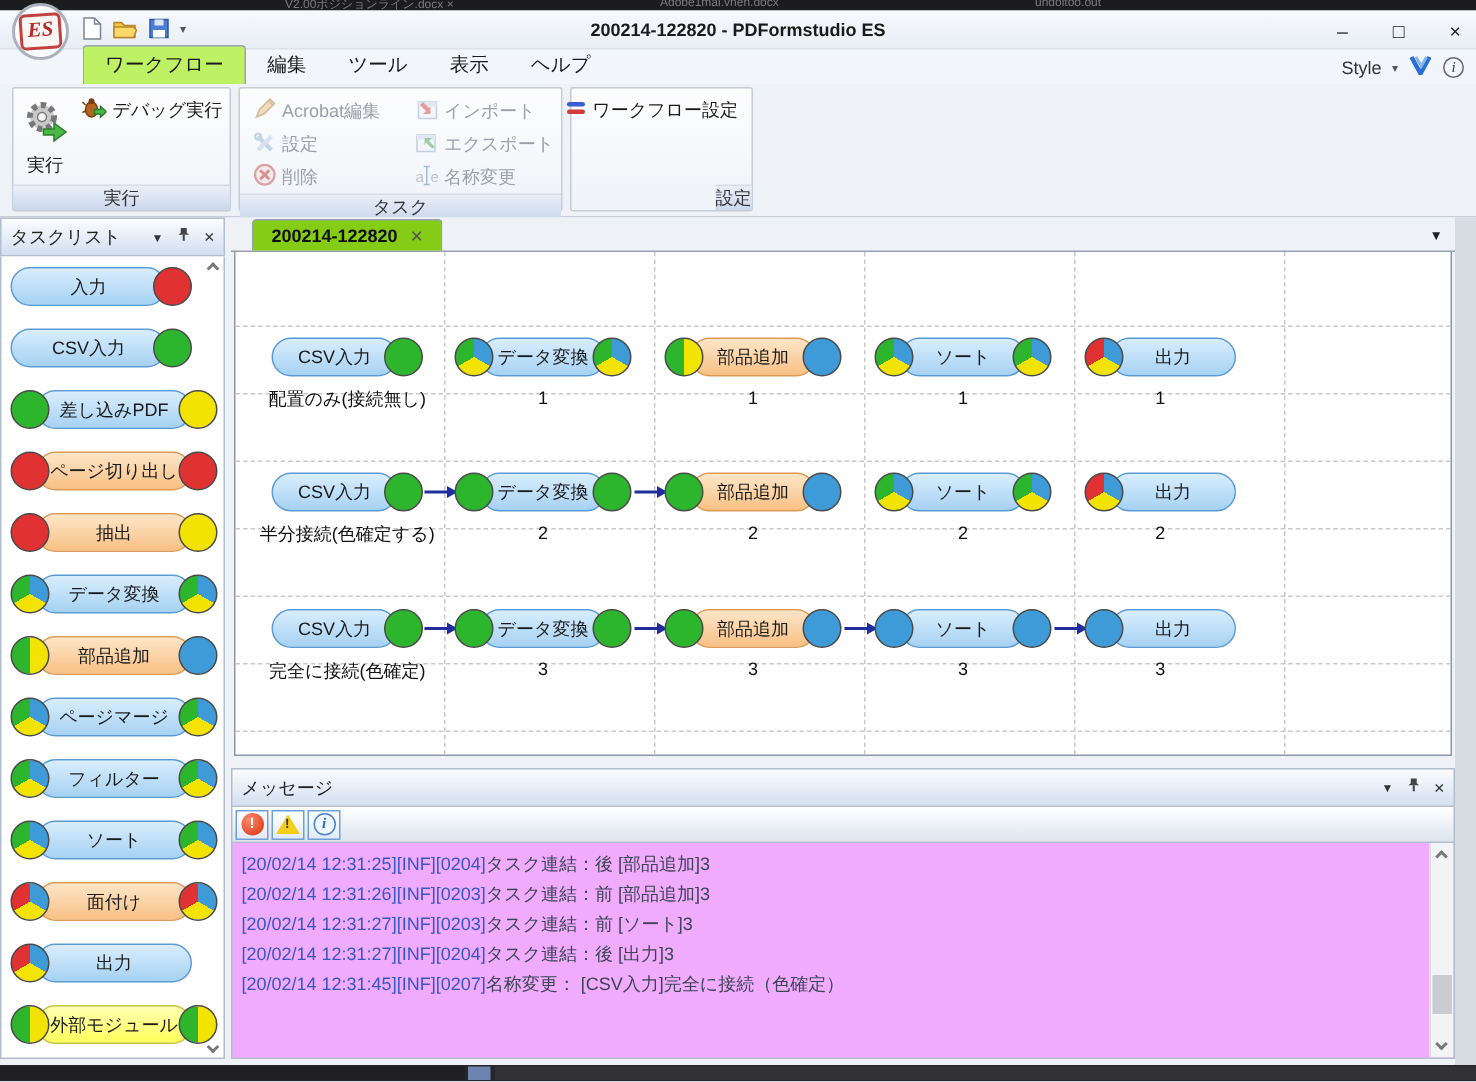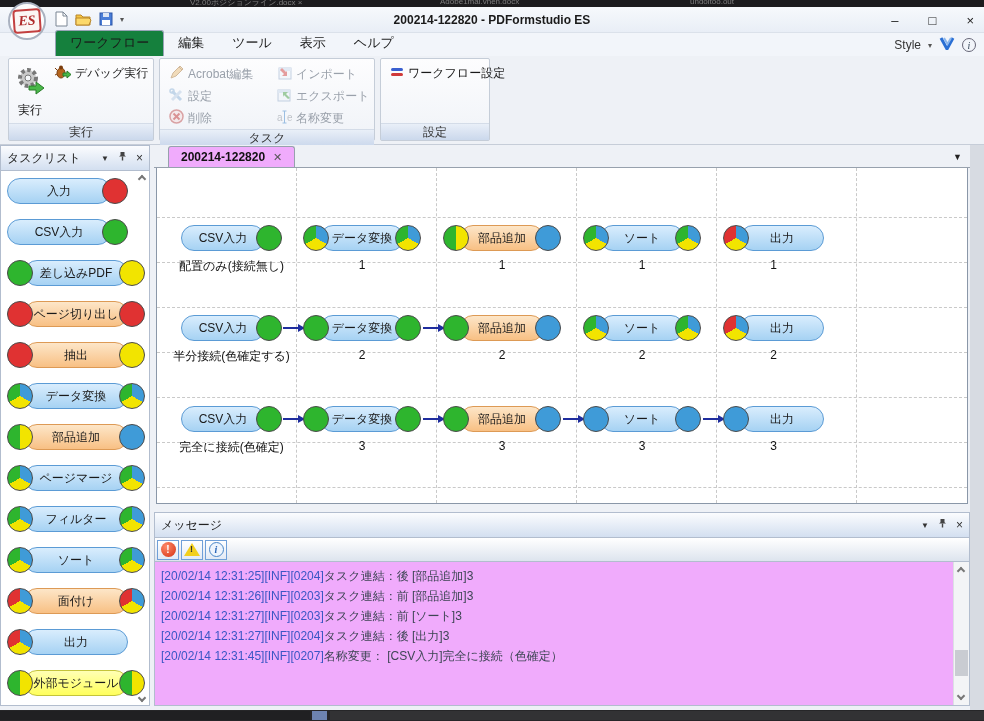--- a/index.html
+++ b/index.html
@@ -19,21 +19,21 @@
   .es-badge{position:absolute;left:8px;top:2px;width:38px;height:38px;border-radius:50%;background:#fdfdfd;border:2px solid #aab2c0;box-shadow:0 0 0 1px #fff inset;display:flex;align-items:center;justify-content:center;z-index:12;}
   .es-core{width:28px;height:24px;border:2px solid #c34040;border-radius:4px;color:#b02c2c;font-family:"Liberation Serif","DejaVu Serif",serif;font-style:italic;font-weight:bold;font-size:14px;display:flex;align-items:center;justify-content:center;transform:rotate(-4deg);background:#fbf6f4;}
   .qat{position:absolute;left:54px;top:4px;display:flex;align-items:center;gap:7px;}
   .qat .qbtn{display:flex;align-items:center;}
   .winctl{position:absolute;right:10px;top:0;height:26px;display:flex;align-items:center;gap:30px;font-size:13px;color:#222;}
   .winctl span{cursor:default;}
 
   
   .menurow{position:absolute;left:0;top:33px;width:984px;height:23px;display:flex;align-items:flex-end;padding-left:55px;}
   .mtab{padding:3px 14px 4px;font-size:13px;color:#1a1a1a;}
-  .mtab.active{background:#15803d;border:1px solid #98a4b6;border-bottom:none;border-radius:3px 3px 0 0;}
+  .mtab.active{background:#bef264;border:1px solid #98a4b6;border-bottom:none;border-radius:3px 3px 0 0;}
   .menu-right{margin-left:auto;margin-right:8px;display:flex;align-items:center;gap:7px;font-size:12px;color:#333;padding-bottom:3px;}
   .dd-caret{font-size:8px;color:#555;}
   .info-circ{display:inline-flex;width:14px;height:14px;border:1px solid #667;border-radius:50%;align-items:center;justify-content:center;font-family:"Liberation Serif",serif;font-style:italic;font-size:10px;color:#345;}
 
   
   .ribbon{position:absolute;left:0;top:56px;width:984px;height:89px;background:#eef1f6;border-bottom:1px solid #c6cdd8;display:flex;gap:5px;padding:2px 0 3px 8px;}
   .rgroup{border:1px solid #c5cdd8;background:linear-gradient(#fdfdfe,#f0f3f8);display:flex;flex-direction:column;border-radius:2px;}
   .rgroup-body{flex:1;padding:4px 6px 0;display:flex;gap:6px;}
   .rgroup-label{height:17px;line-height:16px;text-align:center;font-size:12px;color:#333;background:linear-gradient(#e9eff8,#cbd8ec);border-top:1px solid #d4dce8;}
   .bigbtn{display:flex;flex-direction:column;align-items:center;width:52px;padding-top:3px;gap:3px;font-size:12px;}
@@ -56,21 +56,21 @@
   .chev.up{transform:rotate(-135deg);}
   .chev.down{transform:rotate(45deg);}
   .side-scroll-up{position:absolute;right:4px;top:5px;}
   .side-scroll-down{position:absolute;right:4px;bottom:4px;}
 
   .gap-v{width:4px;}
   .center-col{width:816px;display:flex;flex-direction:column;}
   .right-gutter{width:14px;background:#d7dbe2;}
 
   .tabstrip{height:23px;border-bottom:1px solid #97a1ad;display:flex;align-items:flex-end;padding:0 8px 0 14px;background:#eef1f6;}
-  .doc-tab{display:flex;gap:8px;align-items:center;background:#f0abfc;border:1px solid #97a1ad;border-bottom:none;border-radius:3px 3px 0 0;padding:3px 12px 3px;font-size:12px;font-weight:bold;color:#111;}
+  .doc-tab{display:flex;gap:8px;align-items:center;background:#84cc16;border:1px solid #97a1ad;border-bottom:none;border-radius:3px 3px 0 0;padding:3px 12px 3px;font-size:12px;font-weight:bold;color:#111;}
   .tab-x{font-weight:normal;color:#555;font-size:11px;}
   .tabstrip-dd{margin-left:auto;font-size:9px;color:#222;padding-bottom:5px;}
 
   .canvas{height:336px;margin:0 2px;background:#fff;border:1px solid #8a97a8;border-top:none;position:relative;overflow:hidden;}
   .vline{position:absolute;top:0;bottom:0;border-left:1px dashed #c9c9c9;}
   .hline{position:absolute;left:0;right:0;border-top:1px dashed #c9c9c9;}
 
   .cnode{position:absolute;display:flex;align-items:center;height:28px;}
   .pill{height:26px;line-height:24px;border-radius:13px;text-align:center;font-size:12px;border:1px solid #888;z-index:1;}
   .pill.blue{background:linear-gradient(#d9edfd,#a6d2f3);border-color:#5b9bd5;}
@@ -267,21 +267,21 @@
                   <text x="10" y="11" font-size="10" fill="#8a9099">e</text>
                 </svg>
             </span>
             <span>名称変更</span>
           </div>
         </div>
       </div>
       <div class="rgroup-label">タスク</div>
     </div>
 
-    <div class="rgroup" style="width:110px;">
+    <div class="rgroup" style="width:122px;align-items:flex-end;">
       <div class="rgroup-body">
         <div class="rbtn">
           <span>
             <svg width="14" height="12" viewBox="0 0 14 12">
                 <rect x="1" y="2" width="12" height="3" rx="1.5" fill="#3a5fd0"></rect>
                 <rect x="1" y="7" width="12" height="3" rx="1.5" fill="#d03a3a"></rect>
               </svg>
           </span>
           <span>ワークフロー設定</span>
         </div>

